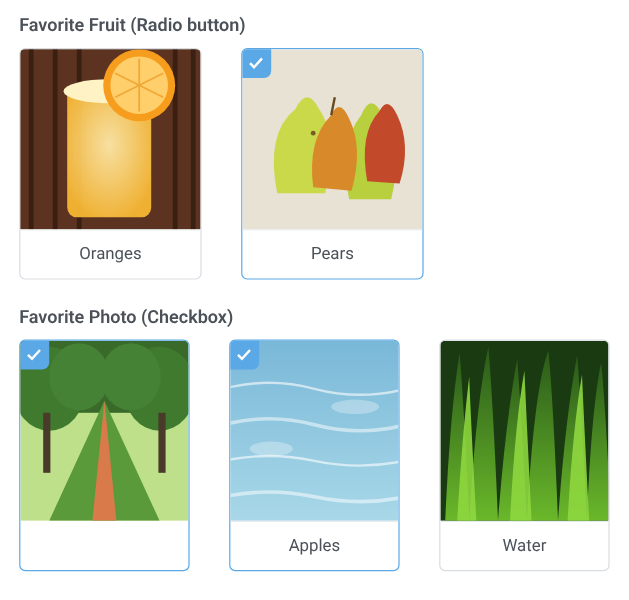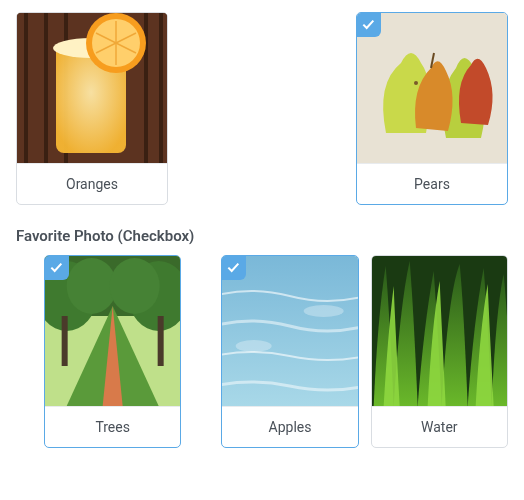--- a/index.html
+++ b/index.html
@@ -12,35 +12,33 @@
   }
   .section { margin-bottom: 22px; }
   .section-title {
     font-size: 15px;
     font-weight: 600;
     color: #4a5159;
     margin-bottom: 10px;
   }
   .card-row {
     display: flex;
-    gap: 12px;
-    justify-content: space-between;
+    gap: 33px;
   }
   .card {
     position: relative;
     width: 152px;
     border: 1px solid #d9dde2;
     border-radius: 5px;
     overflow: hidden;
     cursor: pointer;
     background: #fff;
   }
   .card.selected {
     border-color: #5aa9e6;
-    margin-left: 28px;
   }
   .card-img {
     width: 100%;
     height: 150px;
     display: block;
   }
   .card-label {
     text-align: center;
     padding: 12px 4px;
     font-size: 14px;
@@ -64,20 +62,21 @@
     height: 16px;
     stroke: #fff;
     stroke-width: 3;
     fill: none;
   }
 </style>
 </head>
 <body>
 
 <div class="section">
+  <div class="section-title">Favorite Fruit (Radio button)</div>
   <div class="card-row">
 
     <div class="card">
 
       <svg class="card-img" viewBox="0 0 152 150" preserveAspectRatio="xMidYMid slice">
         <defs>
           <radialGradient id="og1" cx="50%" cy="45%" r="60%">
               <stop offset="0%" stop-color="#ffe9a8"></stop>
               <stop offset="100%" stop-color="#f7b733"></stop>
             </radialGradient>
@@ -144,21 +143,20 @@
         <rect y="0" width="152" height="60" fill="#3a6a2a"></rect>
         <polygon points="76,50 30,150 122,150" fill="#5a9a3a"></polygon>
         <polygon points="76,50 66,150 86,150" fill="#d87a4a"></polygon>
         <ellipse cx="30" cy="40" rx="30" ry="35" fill="#3f7a2f"></ellipse>
         <ellipse cx="122" cy="40" rx="30" ry="35" fill="#3f7a2f"></ellipse>
         <ellipse cx="55" cy="30" rx="25" ry="28" fill="#468235"></ellipse>
         <ellipse cx="98" cy="30" rx="25" ry="28" fill="#468235"></ellipse>
         <rect x="25" y="60" width="6" height="50" fill="#4a3a2a"></rect>
         <rect x="121" y="60" width="6" height="50" fill="#4a3a2a"></rect>
       </svg>
-      <div class="card-label">Trees</div>
     </div>
 
     <div class="card selected">
       <div class="check-badge">
         <svg viewBox="0 0 24 24">
             <polyline points="5 13 10 18 20 7"></polyline>
           </svg>
       </div>
       <svg class="card-img" viewBox="0 0 152 150" preserveAspectRatio="xMidYMid slice">
         <defs>

